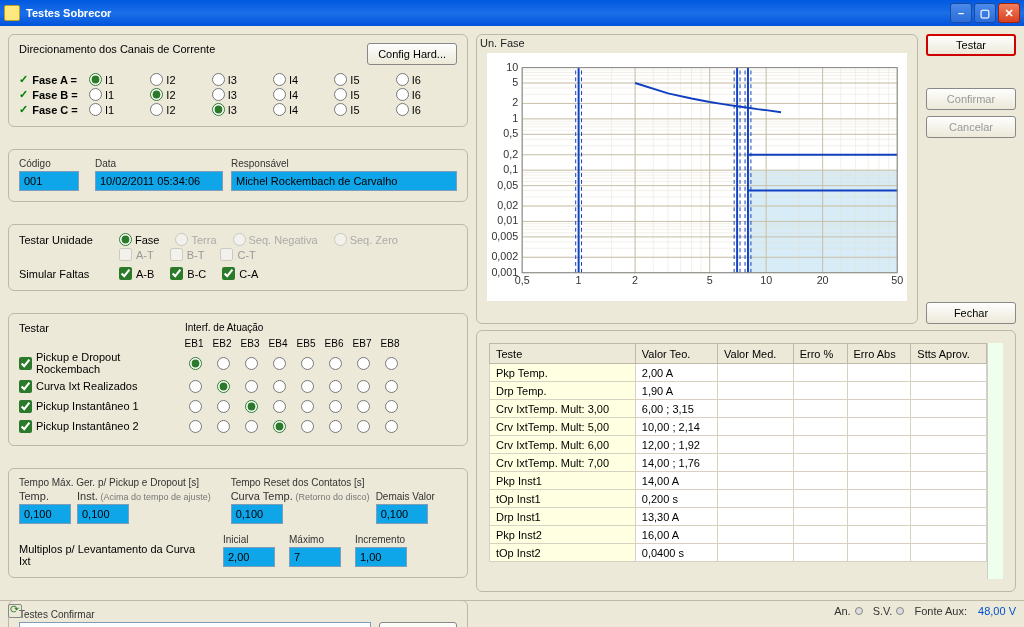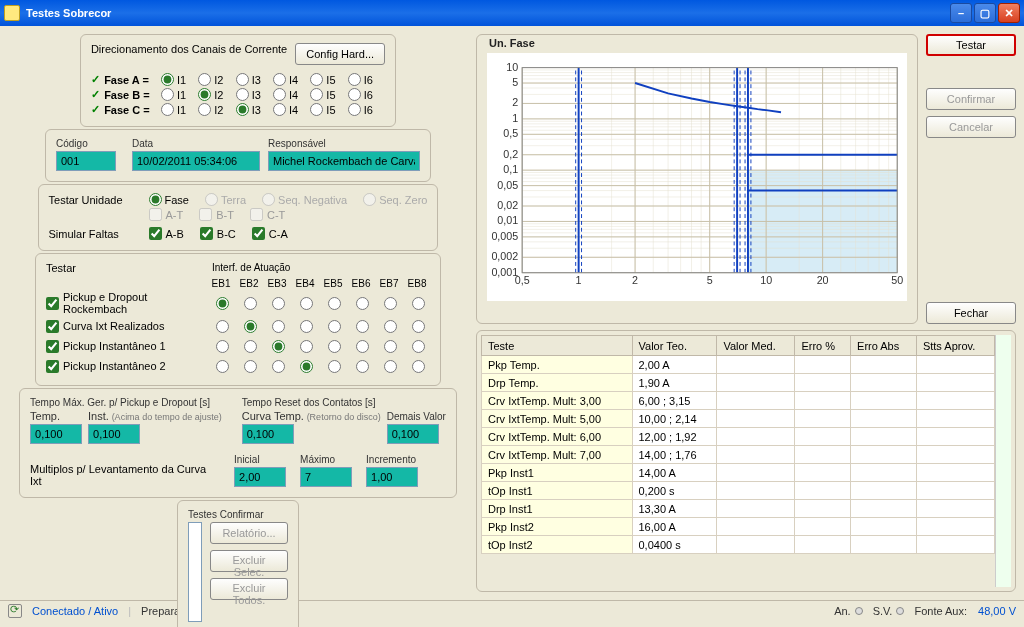--- a/index.html
+++ b/index.html
@@ -5,59 +5,59 @@
 * { box-sizing: border-box; font-family: Tahoma, Arial, sans-serif; font-size: 11px; }
 body { margin: 0; background: #ece9d8; width: 1024px; height: 627px; overflow: hidden; }
 .titlebar { height: 26px; background: linear-gradient(#0058e0,#1b6fe8,#0053da); display: flex; align-items: center; padding: 0 4px; color: #fff; font-weight: bold; }
 .titlebar .icon { width: 16px; height: 16px; background: #ffe97f; border: 1px solid #c0a020; margin-right: 6px; border-radius: 2px; }
 .titlebar .spacer { flex: 1; }
 .winbtn { width: 22px; height: 20px; margin-left: 2px; border-radius: 3px; display: flex; align-items: center; justify-content: center; color: #fff; font-weight: bold; }
 .winbtn.min { background: linear-gradient(#4a8aeb,#2b6dd8); border: 1px solid #1a4aa0; }
 .winbtn.max { background: linear-gradient(#4a8aeb,#2b6dd8); border: 1px solid #1a4aa0; }
 .winbtn.close { background: linear-gradient(#f08060,#d84020); border: 1px solid #a02000; }
 .content { display: flex; padding: 8px; gap: 8px; height: 574px; }
-.left { width: 460px; display: flex; flex-direction: column; gap: 2px; align-items: center; }
+.left { width: 460px; display: flex; flex-direction: column; gap: 22px; }
 .right { flex: 1; display: flex; flex-direction: column; gap: 6px; }
 .group { border: 1px solid #bfb8a8; border-radius: 6px; padding: 8px 10px 10px; background: #ece9d8; position: relative; }
 .group.chartgroup { padding-top: 4px; }
 label.field { display: block; font-size: 10px; color: #333; margin-bottom: 2px; }
-input.text { border: 1px solid #7f9db9; padding: 2px 4px; height: 20px; background: #14b8a6; }
+input.text { border: 1px solid #7f9db9; padding: 2px 4px; height: 20px; background: #0ea5e9; }
 .row { display: flex; align-items: center; gap: 6px; }
 .btn { background: linear-gradient(#fefefe,#ece9d8); border: 1px solid #888; border-radius: 3px; padding: 3px 10px; min-width: 78px; height: 22px; cursor: pointer; text-align: center; }
 .btn:disabled, .btn.disabled { color: #999; }
 .btn.highlight { border: 2px solid #d00000; }
 .phase-row { display: grid; grid-template-columns: 70px repeat(6, 1fr); align-items: center; margin-top: 2px; }
 .phase-label { display: flex; align-items: center; gap: 4px; font-weight: bold; }
 .check { color: #008000; font-weight: bold; }
 .radio { display: flex; align-items: center; gap: 3px; }
 .radio input { margin: 0; }
 .small-col { display: flex; flex-direction: column; }
 .testar-grid { display: grid; grid-template-columns: 160px repeat(8, 26px); gap: 2px; align-items: center; font-size: 10px; }
 .testar-grid .hdr { text-align: center; font-size: 10px; }
 .cb { display: flex; align-items: center; gap: 4px; }
 .cb input { margin: 0; }
 .cb.muted { color: #999; }
 .textarea { border: 1px solid #7f9db9; background: #fff; width: 100%; height: 100px; }
 .chart { position: relative; height: 248px; background: #fff; border: none; }
 .chart svg { width: 100%; height: 100%; }
-.results { flex: 1; border: 1px solid #bfb8a8; border-radius: 6px; padding: 4px; display: flex; overflow: hidden; }
+.results { flex: 1; border: 1px solid #bfb8a8; border-radius: 6px; padding: 12px; display: flex; overflow: hidden; }
 .table-wrap { flex: 1; overflow: hidden; display: flex; flex-direction: column; }
 table { border-collapse: collapse; width: 100%; }
 th { background: #ece9d8; border: 1px solid #c0b8a8; padding: 3px 6px; text-align: left; font-weight: normal; height: 20px; white-space: nowrap; }
 td { border: 1px solid #d8d0c0; padding: 2px 6px; height: 18px; background: #fff; }
 td.name { background: #ffffe1; }
 .scrollbar { width: 16px; background: #efe; border-left: 1px solid #ccc; }
 .statusbar { height: 20px; border-top: 1px solid #bfb8a8; display: flex; align-items: center; padding: 0 8px; gap: 10px; background: #ece9d8; }
 .status-item { display: flex; align-items: center; gap: 4px; color: #333; }
 .status-item.blue { color: #0050d0; }
 .led { width: 8px; height: 8px; border-radius: 4px; border: 1px solid #888; background: #ddd; display: inline-block; }
 .sidebuttons { width: 90px; display: flex; flex-direction: column; gap: 6px; align-items: stretch; }
 .top-row { display: flex; gap: 8px; }
 .configbtn-wrap { margin-left: auto; }
-.chart-title { position: absolute; top: 2px; left: 12px; font-weight: bold; color: #222; }
+.chart-title { position: absolute; top: 2px; left: 3px; font-weight: normal; color: #222; }
 input[type=radio], input[type=checkbox] { accent-color: #2a7a2a; }
 input[type=radio].eb { accent-color: #2a7a2a; }
 .faded { color: #aaa; }
 .refresh-icon { width: 14px; height: 14px; border: 1px solid #888; border-radius: 2px; display: inline-block; position: relative; }
 .refresh-icon::before { content: "⟳"; position: absolute; top: -2px; left: 1px; color: #2a7a2a; font-size: 11px; }
 </style>
 </head>
 <body>
 
 <div class="titlebar">

